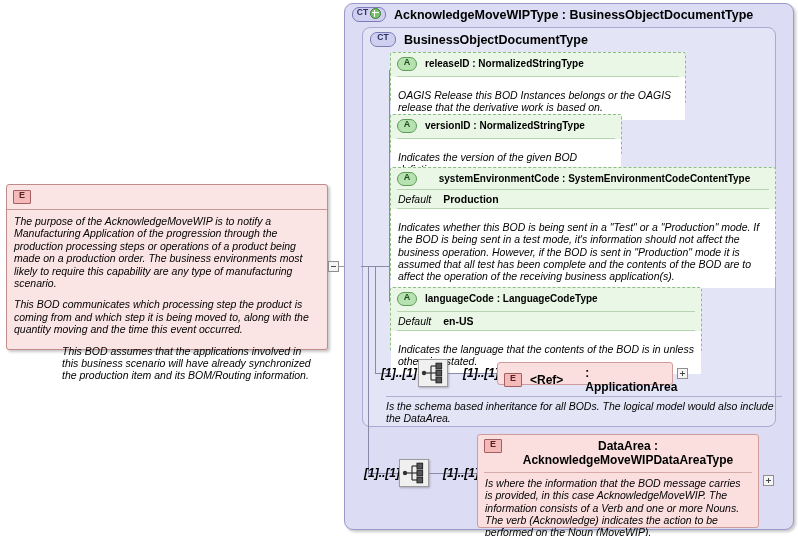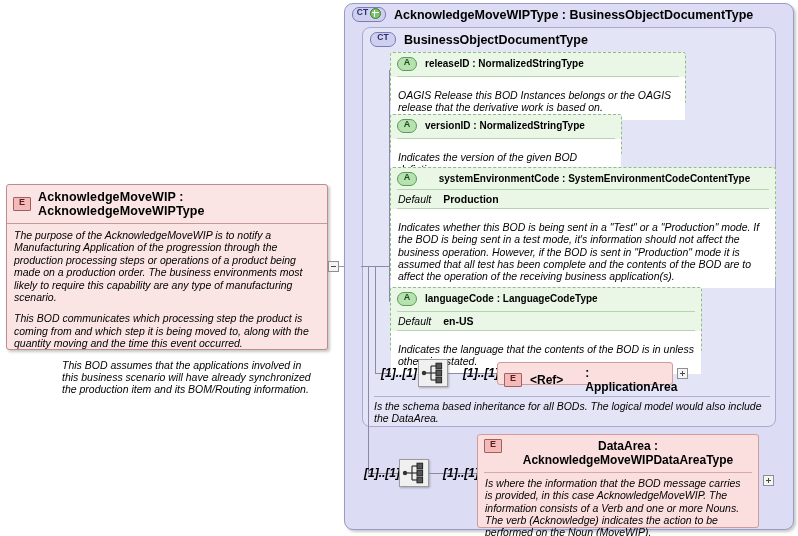--- a/index.html
+++ b/index.html
@@ -127,21 +127,20 @@
   .ln.h{height:1px;}
   .ln.v{width:1px;}
   .ln.grey{background:#9a9a9a;}
 </style>
 </head>
 <body>
 
 <div class="box elem-pink shadow" style="left:6px;top:184px;width:322px;height:166px;">
   <div class="hdr">
     <span class="glyph g-E">E</span>
-    <span class="ttl">AcknowledgeMoveWIP : AcknowledgeMoveWIPType</span>
   </div>
   <div class="body">
     <p>The purpose of the AcknowledgeMoveWIP is to notify a Manufacturing Application of the progression through the production processing steps or operations of a product being made on a production order. The business environments most likely to require this capability are any type of manufacturing scenario.</p>
     <p>This BOD communicates which processing step the product is coming from and which step it is being moved to, along with the quantity moving and the time this event occurred.</p>
     <p>This BOD assumes that the applications involved in this business scenario will have already synchronized the production item and its BOM/Routing information.</p>
   </div>
 </div>
 
 <div class="expand" style="left:328px;top:261px;"></div>
 <div class="ln h grey" style="left:339px;top:266px;width:22px;"></div>
@@ -243,21 +242,21 @@
 
 <div class="pinkbox" style="left:497px;top:362px;width:176px;height:23px;">
   <div class="hdr" style="padding:3px 6px 3px 6px;gap:8px;align-items:center;">
     <span class="glyph g-E">E</span>
     <span class="ttl" style="flex:0 0 auto;">&lt;Ref&gt;</span>
     <span class="ttl" style="flex:1;padding-left:14px;">: ApplicationArea</span>
   </div>
 </div>
 <div class="expand plus" style="left:677px;top:368px;"></div>
 
-<div class="note" style="left:358px;top:396px;width:396px;padding-left:16px;">
+<div class="note" style="left:370px;top:396px;width:396px;padding-left:16px;">
   <div class="rule"></div>
   <span>Is the schema based inheritance for all BODs. The logical model would also include the DataArea.</span>
 </div>
 
 <span class="card" style="left:364px;top:466px;">[1]..[1]</span>
 <div class="seq" style="left:399px;top:459px;">
   <svg width="28" height="26" viewBox="0 0 28 26">
     <circle cx="5" cy="13" r="2.2" fill="#333"></circle>
     <line x1="7" y1="13" x2="12" y2="13" stroke="#333" stroke-width="1.2"></line>
     <line x1="12" y1="6" x2="12" y2="20" stroke="#333" stroke-width="1.2"></line>

